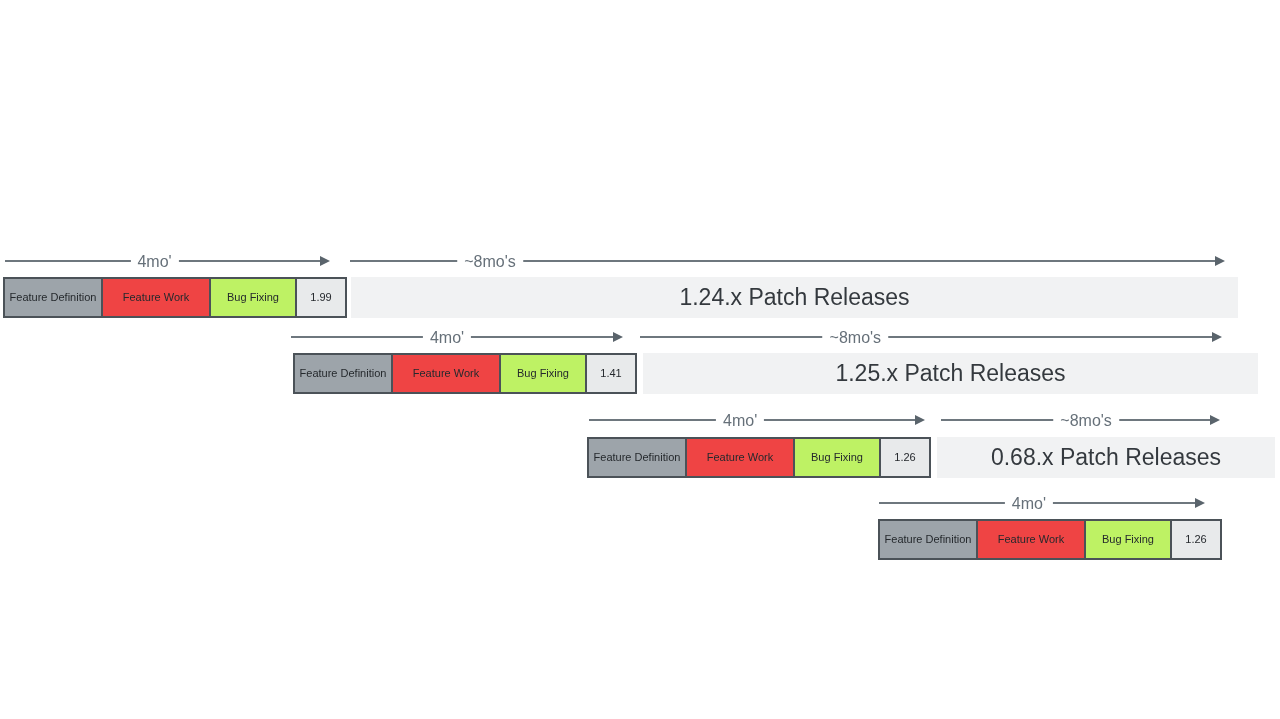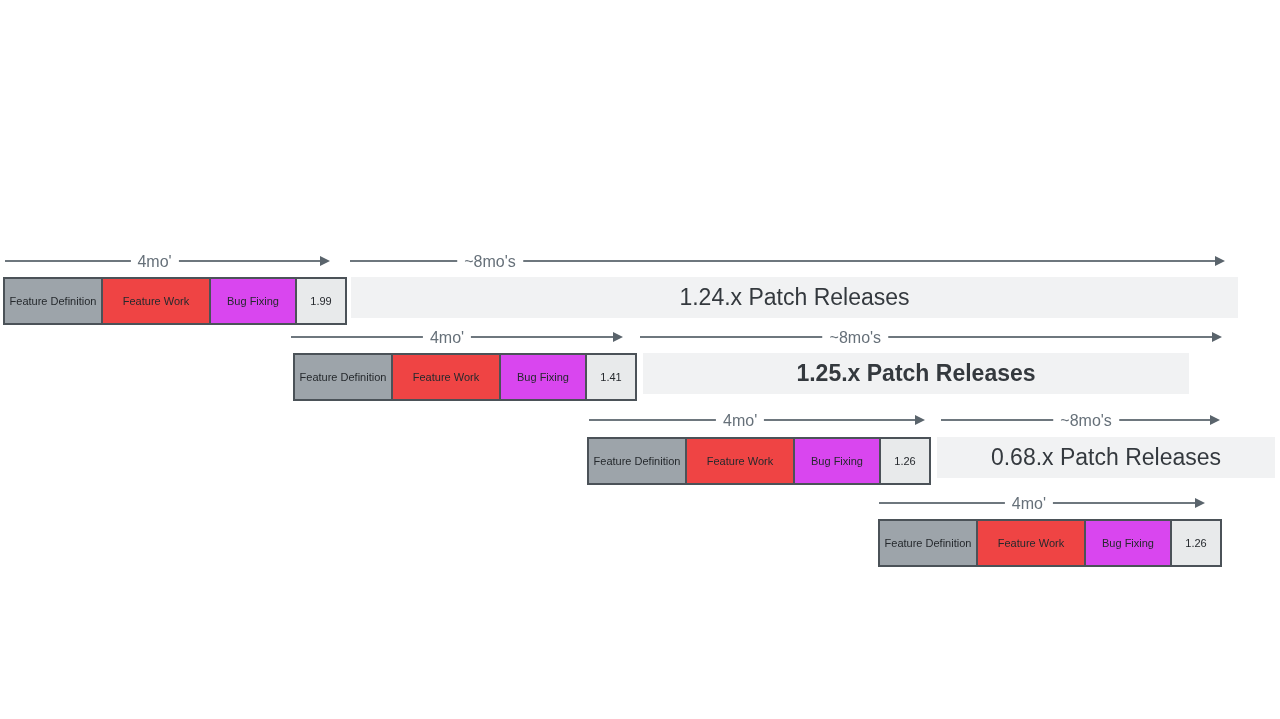--- a/index.html
+++ b/index.html
@@ -9,26 +9,26 @@
   
   .arrow{position:absolute;height:14px;}
   .arrow .line{position:absolute;left:0;right:4px;top:6px;height:1.5px;background:#6e777e;}
   .arrow .head{position:absolute;right:0;top:2px;width:0;height:0;
                border-left:10px solid #5a646c;border-top:5px solid transparent;border-bottom:5px solid transparent;}
   .arrow .alabel{position:absolute;top:1px;transform:translateX(-50%);background:#ffffff;
                  padding:0 7px;font-size:16px;color:#667079;white-space:nowrap;line-height:13px;}
 
   
   .boxes{position:absolute;display:flex;}
-  .box{box-sizing:border-box;height:48px;border:2px solid #4b5258;display:flex;align-items:center;justify-content:center;
+  .box{box-sizing:border-box;height:41px;border:2px solid #4b5258;display:flex;align-items:center;justify-content:center;
        text-align:center;font-size:11px;line-height:12.5px;color:#25292d;}
   .box + .box{margin-left:-2px;}
   .box.fd{width:100px;background:#9da4aa;}
   .box.fw{width:110px;background:#ef4444;}
-  .box.bf{width:88px;background:#d946ef;}
+  .box.bf{width:88px;background:#bef264;}
   .box.ver{width:52px;background:#e8eaeb;font-size:11px;}
 
   
   .bar{position:absolute;height:41px;background:#f1f2f3;display:flex;align-items:center;justify-content:center;
        font-size:23px;color:#34393e;white-space:nowrap;}
 </style>
 </head>
 <body>
 
 <div class="stage">
@@ -63,21 +63,21 @@
       <span class="line"></span>
       <span class="head"></span>
       <span class="alabel" style="left:37%;">~8mo's</span>
     </div>
     <div class="boxes" style="left:293px;top:353px;">
       <div class="box fd">Feature Definition</div>
       <div class="box fw">Feature Work</div>
       <div class="box bf">Bug Fixing</div>
       <div class="box ver">1.41</div>
     </div>
-    <div class="bar" style="left:643px;top:353px;width:546px;font-weight:bold;">1.25.x Patch Releases</div>
+    <div class="bar" style="left:643px;top:353px;width:615px;">1.25.x Patch Releases</div>
   </div>
 
   <div>
     <div class="arrow" style="left:589px;top:413px;width:336px;">
       <span class="line"></span>
       <span class="head"></span>
       <span class="alabel" style="left:45%;">4mo'</span>
     </div>
     <div class="arrow" style="left:941px;top:413px;width:279px;">
       <span class="line"></span>

